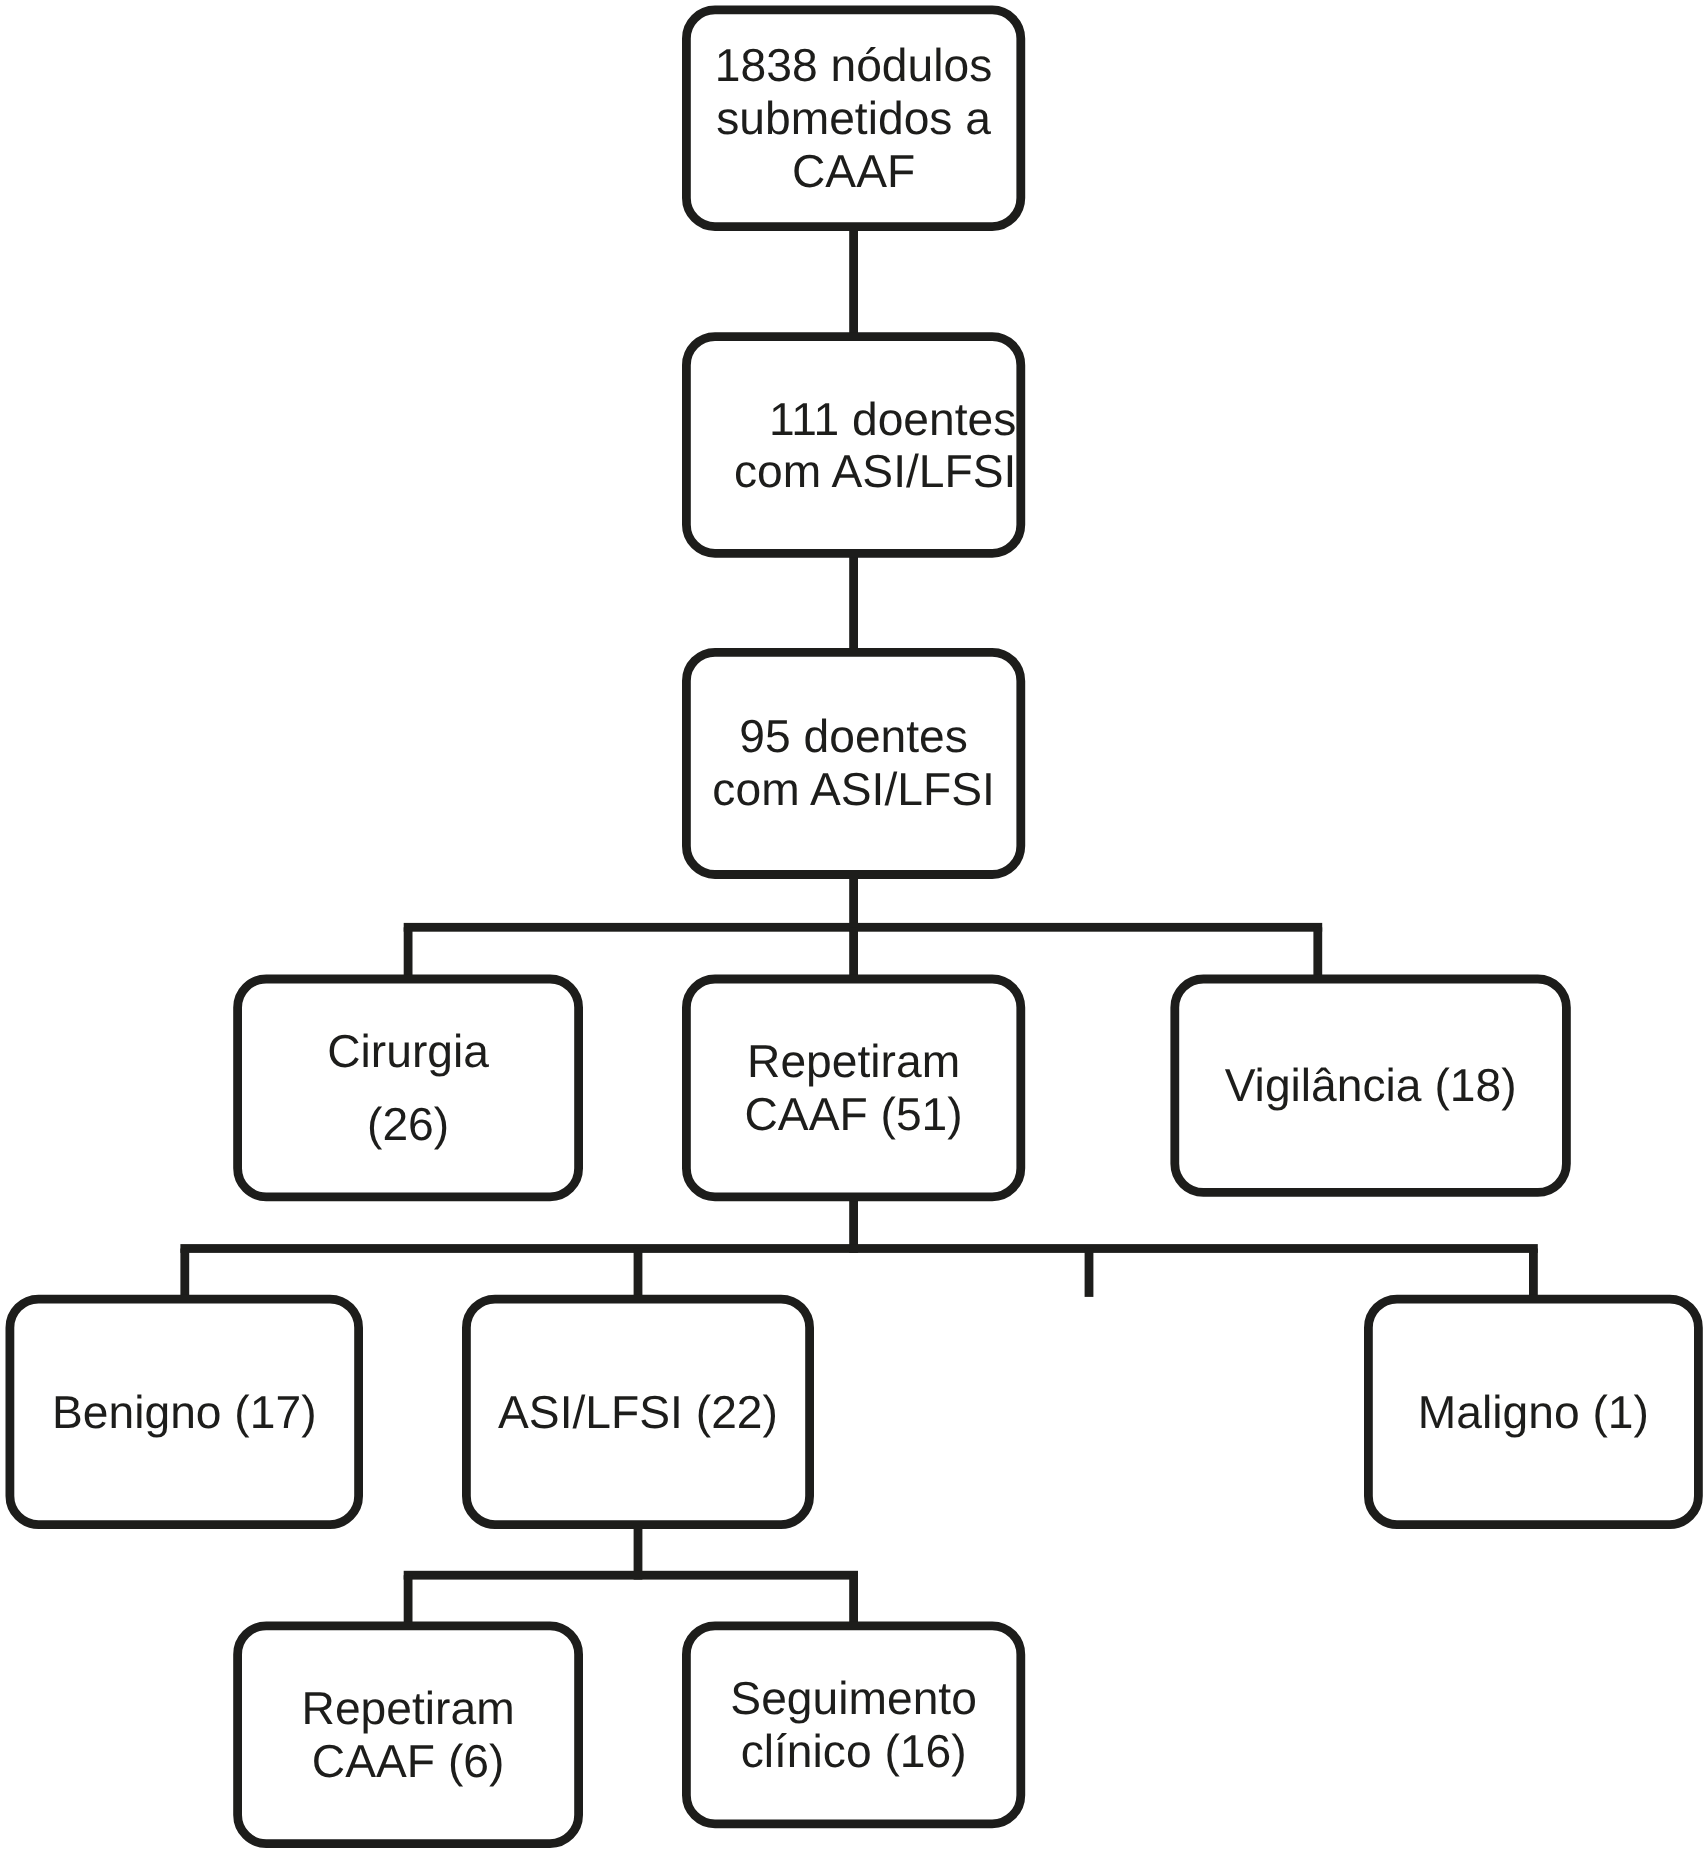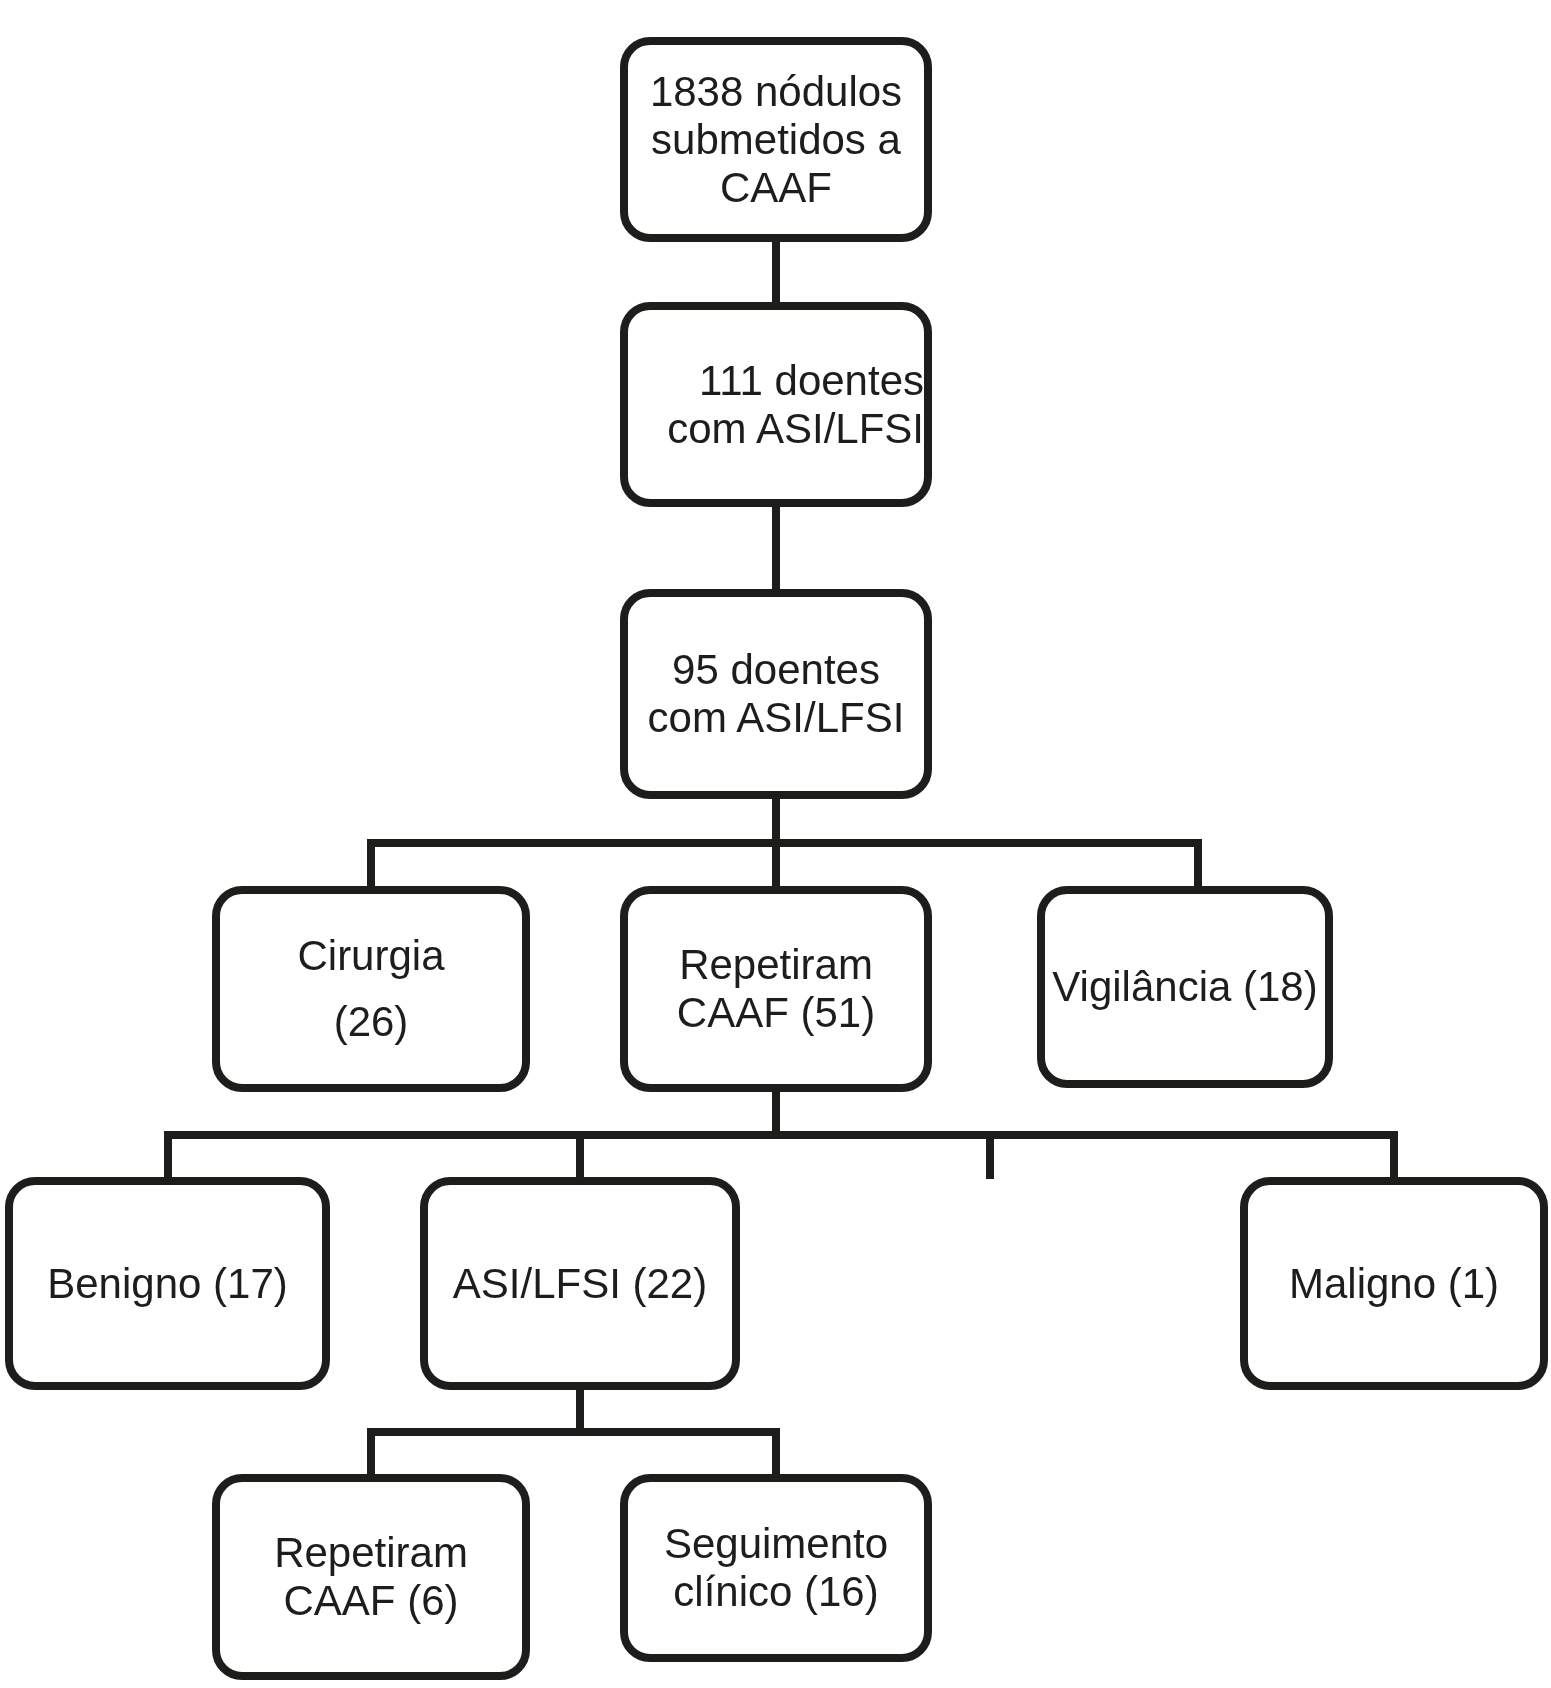--- a/index.html
+++ b/index.html
@@ -54,42 +54,42 @@
     <div class="edge" style="left: 772px; top: 1090px; width: 8px; height: 49px;"></div>
     <div class="edge" style="left: 163.5px; top: 1131px; width: 1234.5px; height: 8px;"></div>
     <div class="edge" style="left: 163.5px; top: 1135px; width: 8px; height: 44px;"></div>
     <div class="edge" style="left: 576px; top: 1135px; width: 8px; height: 44px;"></div>
     <div class="edge" style="left: 986px; top: 1135px; width: 8px; height: 44px;"></div>
     <div class="edge" style="left: 1390px; top: 1135px; width: 8px; height: 44px;"></div>
     <div class="edge" style="left: 576px; top: 1388px; width: 8px; height: 48px;"></div>
     <div class="edge" style="left: 367px; top: 1428px; width: 413px; height: 8px;"></div>
     <div class="edge" style="left: 367px; top: 1432px; width: 8px; height: 44px;"></div>
     <div class="edge" style="left: 772px; top: 1432px; width: 8px; height: 44px;"></div>
-    <div class="node" style="left: 620px; top: 5px; width: 312px; height: 205px; margin-top: 32px;">
+    <div class="node" style="left: 620px; top: 5px; width: 312px; height: 205px;">
       <div class="line">1838 nódulos</div>
       <div class="line">submetidos a</div>
       <div class="line">CAAF</div>
     </div>
     <div class="node" style="left: 620px; top: 302px; width: 312px; height: 205px; align-items: flex-end;">
       <div class="line">111 doentes</div>
       <div class="line">com ASI/LFSI</div>
     </div>
     <div class="node" style="left: 620px; top: 589px; width: 312px; height: 210px;">
       <div class="line">95 doentes</div>
       <div class="line">com ASI/LFSI</div>
     </div>
     <div class="node node--spread" style="left: 212px; top: 886px; width: 318px; height: 206px;">
       <div class="line">Cirurgia</div>
       <div class="line">(26)</div>
     </div>
     <div class="node" style="left: 620px; top: 886px; width: 312px; height: 206px;">
       <div class="line">Repetiram</div>
       <div class="line">CAAF (51)</div>
     </div>
-    <div class="node" style="left: 1037px; top: 886px; width: 296px; height: 202px;">
+    <div class="node" style="left: 1064px; top: 886px; width: 364px; height: 202px;">
       <div class="line">Vigilância (18)</div>
     </div>
     <div class="node" style="left: 5px; top: 1177px; width: 325px; height: 213px;">
       <div class="line">Benigno (17)</div>
     </div>
     <div class="node" style="left: 420px; top: 1177px; width: 320px; height: 213px;">
       <div class="line">ASI/LFSI (22)</div>
     </div>
     <div class="node" style="left: 1240px; top: 1177px; width: 308px; height: 213px;">
       <div class="line">Maligno (1)</div>

